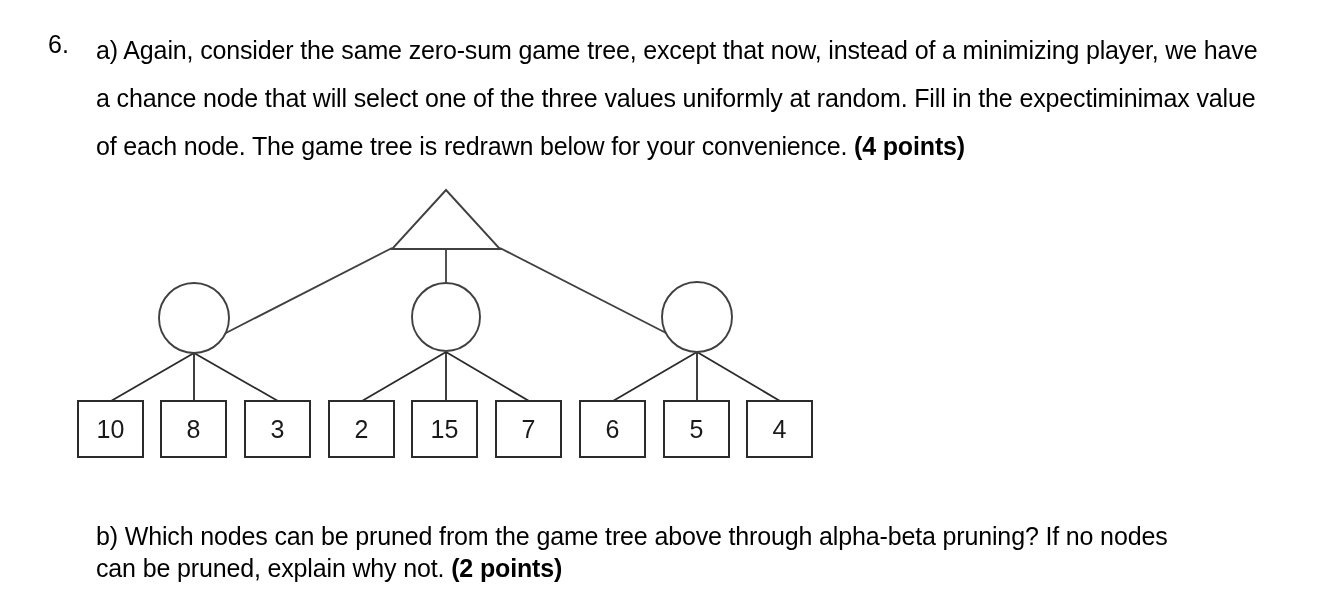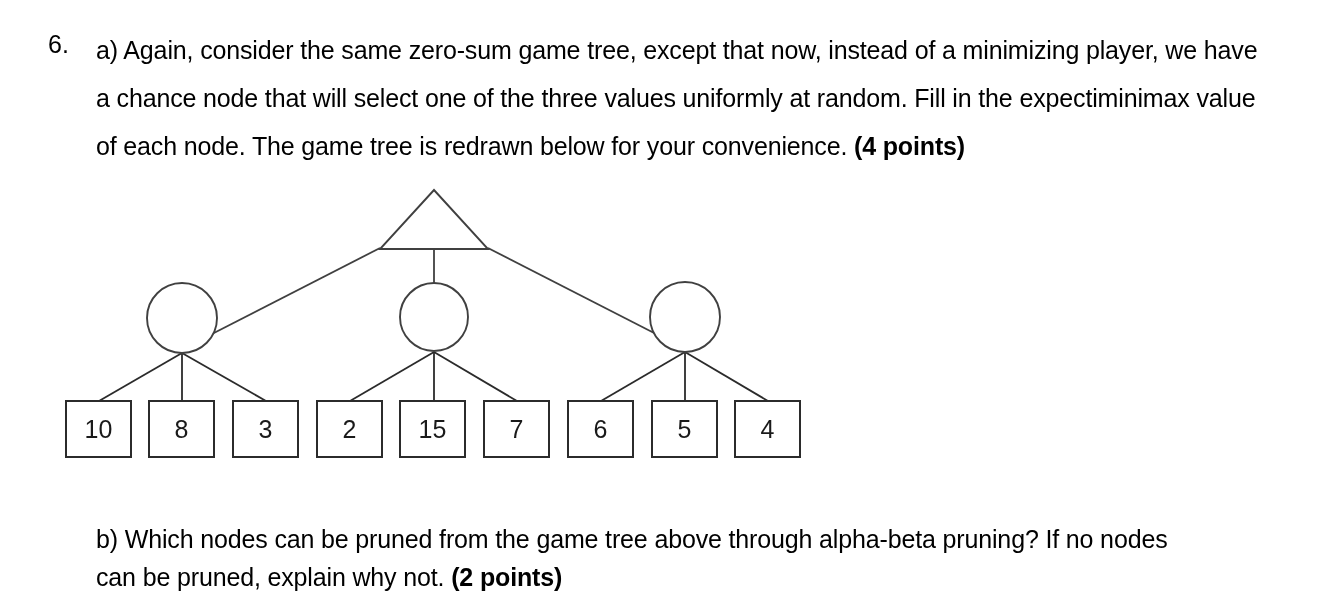--- a/index.html
+++ b/index.html
@@ -44,29 +44,29 @@
   }
   .bold { font-weight: bold; }
 
   
   #question-b {
     position: absolute;
     left: 96px;
     top: 520px;
     width: 1115px;
     font-size: 25px;
-    line-height: 38px;
+    line-height: 32px;
     letter-spacing: -0.15px;
     color: #000;
   }
 
   
   #game-tree {
     position: absolute;
-    left: 0;
+    left: 12px;
     top: 175px;
     width: 880px;
     height: 300px;
   }
   #game-tree svg {
     display: block;
   }
 
   .leaf-label {
     font-family: "Liberation Sans", sans-serif;

